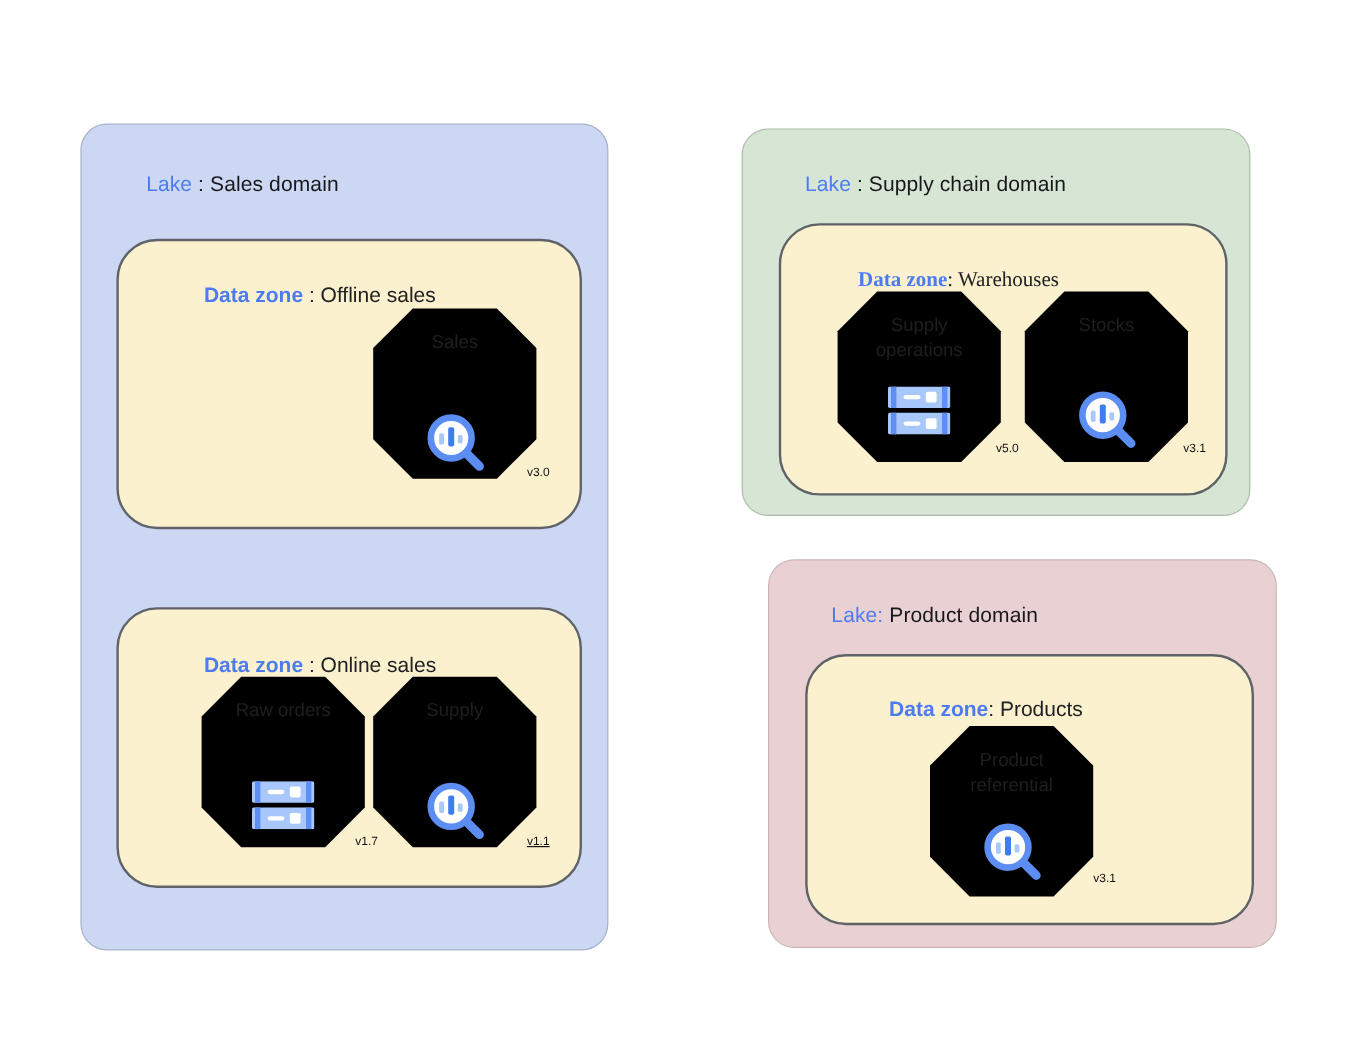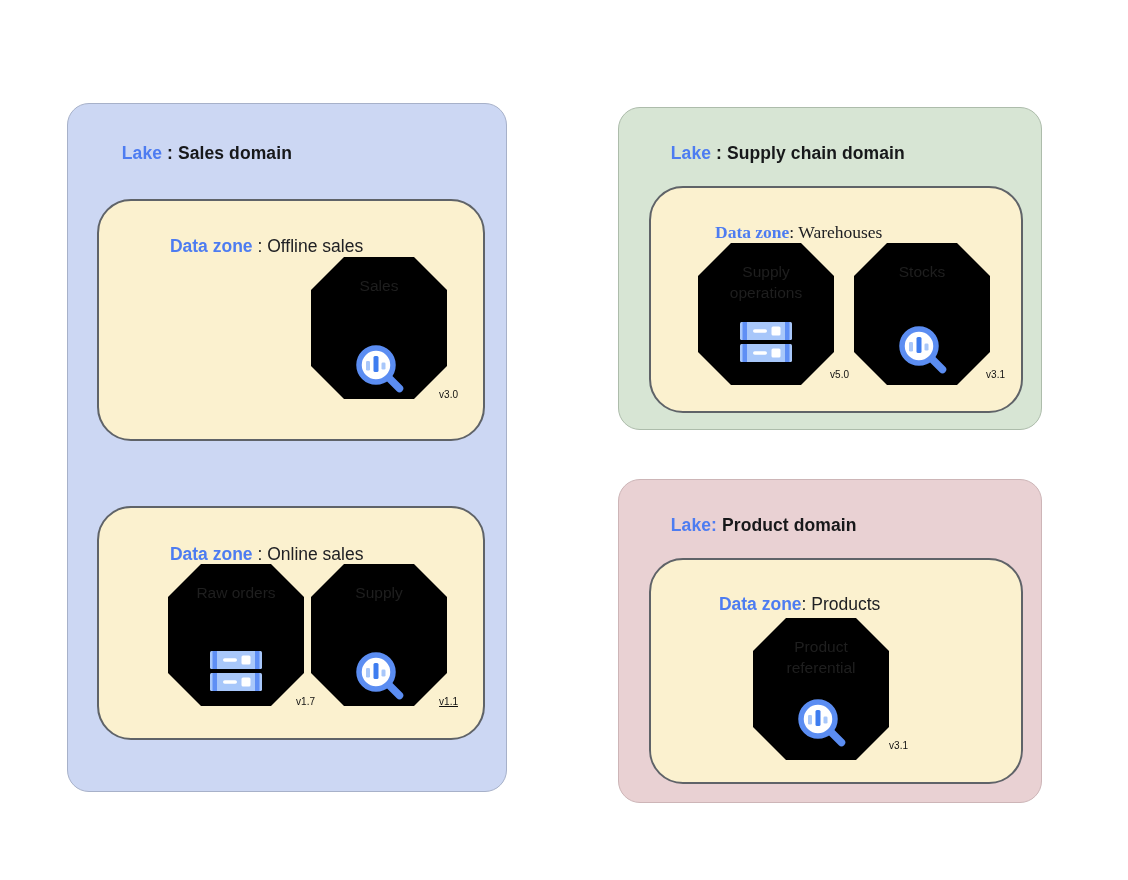--- a/index.html
+++ b/index.html
@@ -3,22 +3,22 @@
 <meta charset="utf-8">
 <style>
   html,body{margin:0;padding:0;background:#ffffff;}
   .canvas{
     position:relative;width:1128px;height:880px;background:#ffffff;overflow:hidden;
     font-family:"Liberation Sans","DejaVu Sans",sans-serif;color:#1f1f1f;
   }
   .lake{position:absolute;border-radius:22px;border:1px solid #9aa0a6;}
   .lake-sales{left:67px;top:103px;width:438px;height:687px;background:#ccd7f3;border-color:#a7b1c9;}
   .lake-supply{left:618px;top:107px;width:422px;height:321px;background:#d7e5d4;border-color:#adbcab;}
-  .lake-product{left:618px;top:466px;width:422px;height:322px;background:#e9d1d3;border-color:#cdb5b7;margin-top:13px;}
-  .lake-label{position:absolute;font-size:17.5px;font-weight:700;letter-spacing:.1px;white-space:pre;}
+  .lake-product{left:640px;top:466px;width:422px;height:322px;background:#e9d1d3;border-color:#cdb5b7;}
+  .lake-label{position:absolute;font-size:17.5px;font-weight:400;letter-spacing:.1px;white-space:pre;}
   .label-prefix{color:#4d7cf1;}
   .label-rest{color:#17181a;}
   .zone{position:absolute;background:#fbf1cf;border:2px solid #5f6368;border-radius:34px;}
   .zone-label{position:absolute;font-size:17.5px;white-space:pre;}
   .zone-label .label-rest{font-weight:400;color:#202124;}
   .zone-label .label-prefix{font-weight:700;}
   .entity{position:absolute;width:142px;height:148px;}
   .oct{position:absolute;left:0;top:0;width:100%;height:100%;}
   .entity-name{
     position:absolute;top:21px;left:14px;right:14px;text-align:center;

